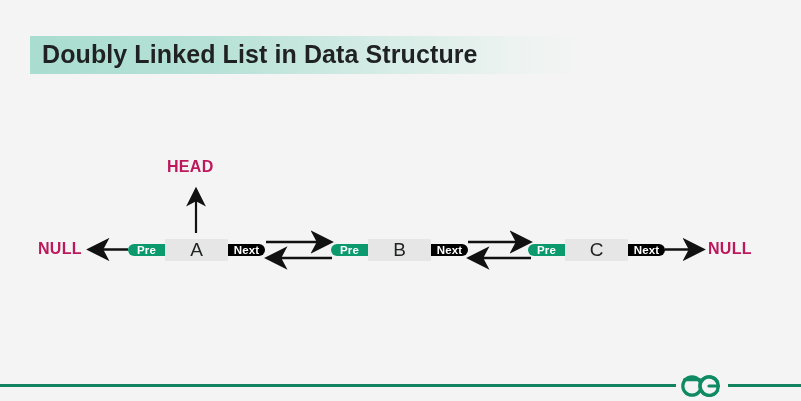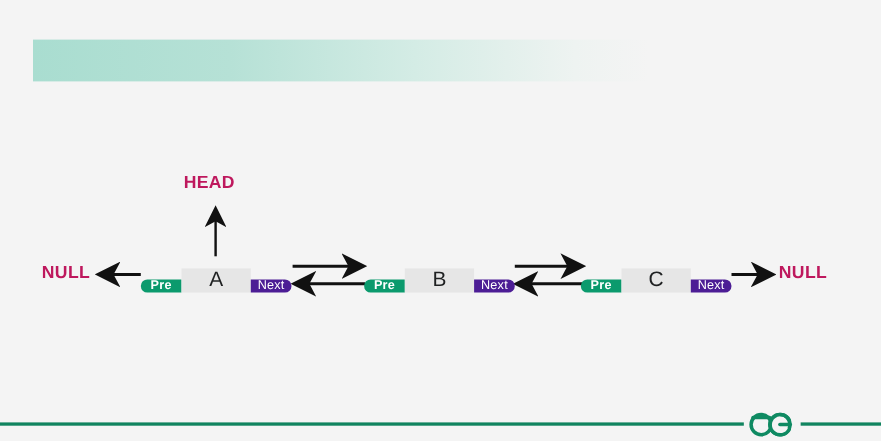--- a/index.html
+++ b/index.html
@@ -24,38 +24,38 @@
     position:absolute;left:12px;top:-1px;
     font-size:25px;font-weight:bold;color:#1f2122;
     letter-spacing:.1px;line-height:38px;white-space:nowrap;
   }
 
   
   .diagram{position:absolute;left:0;top:0;width:801px;height:401px;}
 
   .node{
     position:absolute;top:233px;height:33px;
-    display:flex;align-items:flex-end;
+    display:flex;align-items:center;
   }
   .np{
     width:37px;background:#0b9a6d;
     border-top-left-radius:9px;border-bottom-left-radius:9px;
     display:flex;align-items:center;justify-content:center;
     color:#ffffff;font-size:11.5px;font-weight:bold;letter-spacing:.2px;
   }
   .nv{
     width:63px;background:#e6e6e6;
     display:flex;align-items:center;justify-content:center;
     color:#1f2122;font-size:19px;font-weight:normal;
   }
   .nn{
-    width:37px;background:#4c1d95;
+    width:37px;background:#000000;
     border-top-right-radius:9px;border-bottom-right-radius:9px;
     display:flex;align-items:center;justify-content:center;
-    color:#ffffff;font-size:11.5px;font-weight:normal;letter-spacing:.2px;
+    color:#ffffff;font-size:11.5px;font-weight:bold;letter-spacing:.2px;
   }
 
   .lbl{
     position:absolute;color:#be185d;font-size:16px;font-weight:bold;
     white-space:nowrap;letter-spacing:.3px;
   }
   .lbl-null-left{left:38px;top:240px;}
   .lbl-null-right{left:708px;top:240px;}
   .lbl-head{left:167px;top:158px;}
 
@@ -70,20 +70,21 @@
     position:absolute;left:676px;top:358px;width:52px;height:40px;
   }
 </style>
 </head>
 <body>
 
 <div id="stage">
 
   <div class="title-wrap">
     <div class="title-hl"></div>
+    <div class="title-text">Doubly Linked List in Data Structure</div>
   </div>
 
   <div class="diagram">
 
     <svg class="svg-layer" viewBox="0 0 801 401" width="801" height="401" xmlns="http://www.w3.org/2000/svg">
       <defs>
         <marker id="ah" viewBox="0 0 12 12" refX="10" refY="6" markerWidth="9" markerHeight="9" orient="auto-start-reverse">
           <path d="M0,0 L12,6 L0,12 L3.2,6 Z" fill="#111111"></path>
         </marker>
       </defs>

